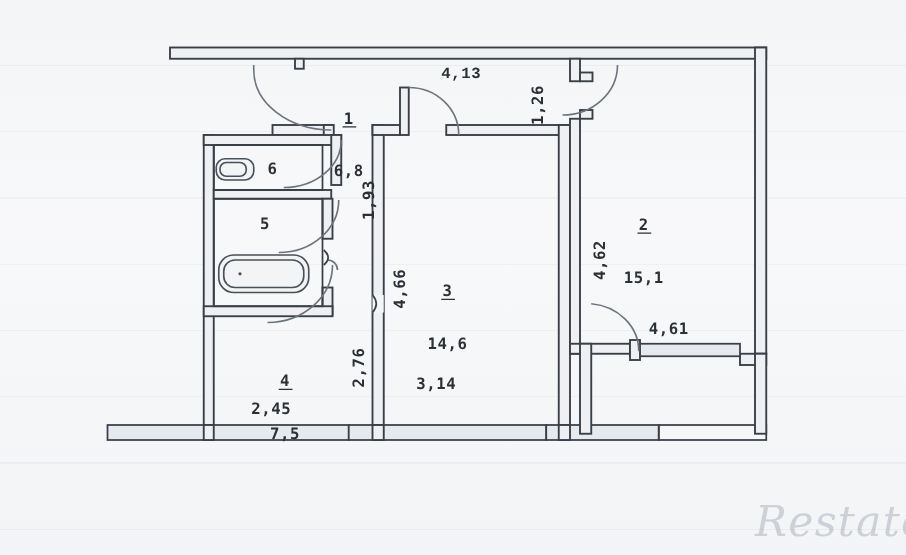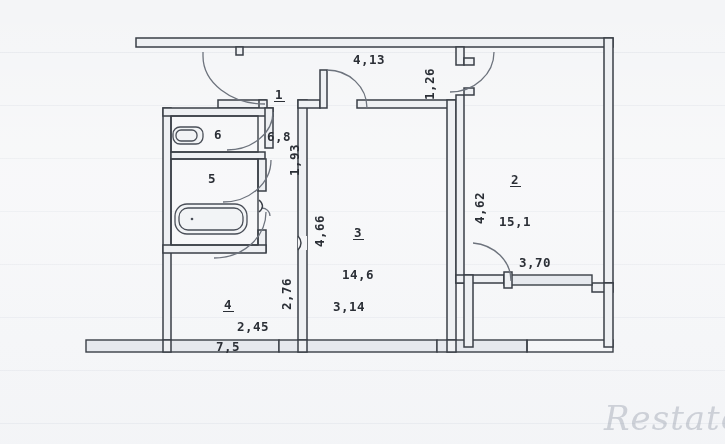--- a/index.html
+++ b/index.html
@@ -241,23 +241,23 @@
 
   <div class="lbl room-label" style="left:210px; top:272px; width:36px;">
     <span class="num">4</span>
     <span class="area">7,5</span>
   </div>
 
   <div class="lbl room-plain" style="left:208px; top:172px;">5</div>
 
   <div class="lbl room-plain" style="left:214px; top:128px;">6</div>
 
-  <div class="lbl dim" style="left:353px; top:53px;">4,13</div>
-  <div class="lbl dim" style="left:519px; top:256px;">3,70</div>
-  <div class="lbl dim" style="left:201px; top:320px;margin-left:36px;">2,45</div>
+  <div class="lbl dim" style="left:353px; top:53px;font-family:Liberation Mono, monospace;">4,13</div>
+  <div class="lbl dim" style="left:519px; top:256px;">4,61</div>
+  <div class="lbl dim" style="left:201px; top:320px;">2,45</div>
   <div class="lbl dim" style="left:333px; top:300px;text-align:center;">3,14</div>
 
   <div class="lbl dim vert" style="left:423px; top:100px;">1,26</div>
   <div class="lbl dim vert" style="left:288px; top:176px;">1,93</div>
   <div class="lbl dim vert" style="left:313px; top:247px;">4,66</div>
   <div class="lbl dim vert" style="left:473px; top:224px;">4,62</div>
   <div class="lbl dim vert" style="left:280px; top:310px;">2,76</div>
 
   <div id="watermark">Restate</div>
 

